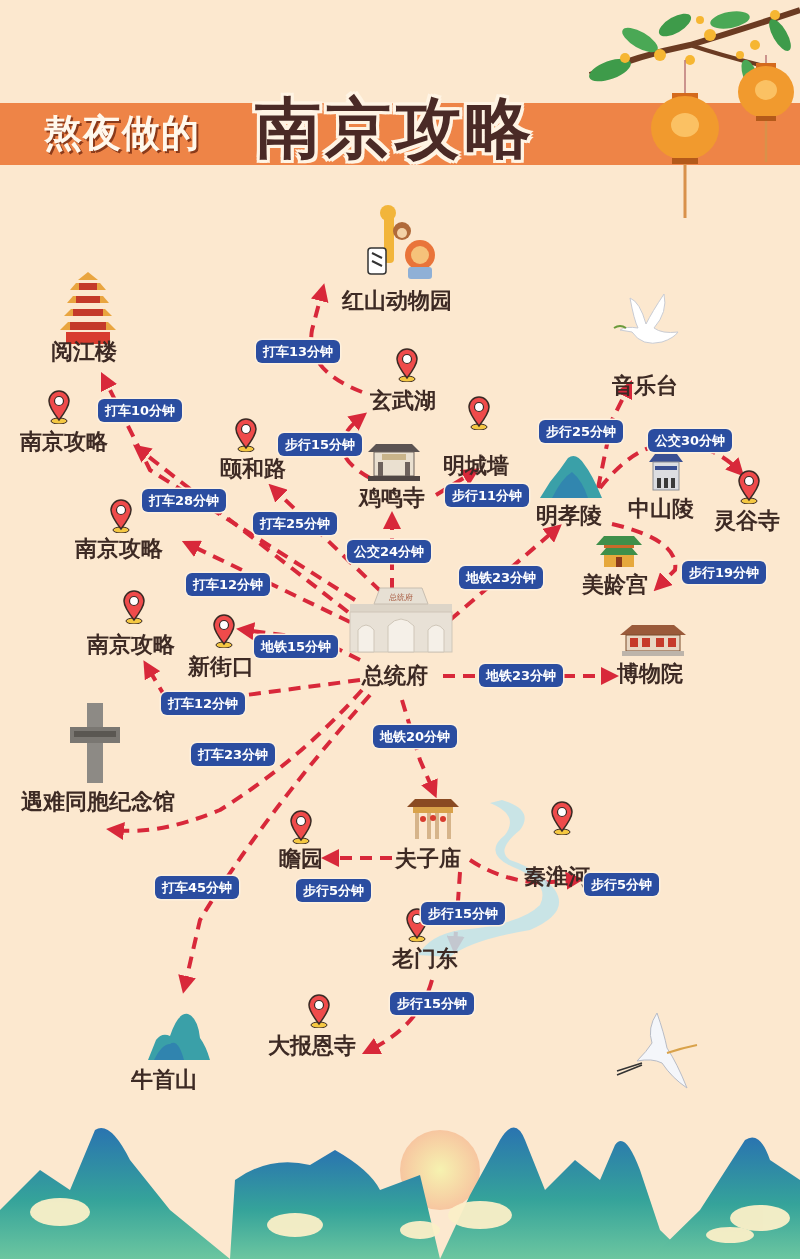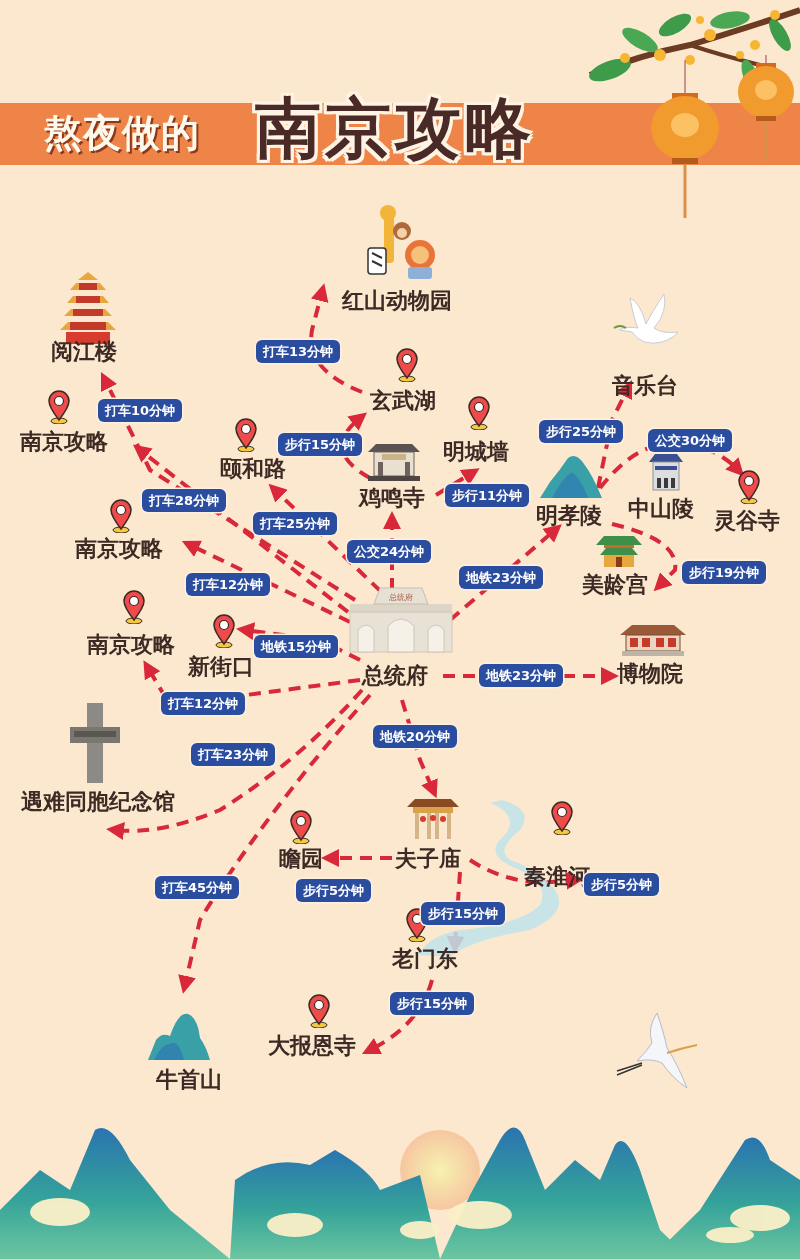--- a/index.html
+++ b/index.html
@@ -342,38 +342,38 @@
   <svg class="pin" style="left:307px;top:994px">
       <use href="#pinsym"></use>
     </svg>
 
   <div class="place" style="left:362px;top:664px">总统府</div>
   <div class="place" style="left:342px;top:289px">红山动物园</div>
   <div class="place" style="left:51px;top:340px">阅江楼</div>
   <div class="place" style="left:20px;top:430px">南京攻略</div>
   <div class="place" style="left:370px;top:389px">玄武湖</div>
   <div class="place" style="left:220px;top:457px">颐和路</div>
-  <div class="place" style="left:443px;top:440px">明城墙</div>
+  <div class="place" style="left:443px;top:454px">明城墙</div>
   <div class="place" style="left:359px;top:486px">鸡鸣寺</div>
   <div class="place" style="left:75px;top:537px">南京攻略</div>
   <div class="place" style="left:612px;top:374px">音乐台</div>
   <div class="place" style="left:536px;top:504px">明孝陵</div>
   <div class="place" style="left:628px;top:497px">中山陵</div>
   <div class="place" style="left:714px;top:509px">灵谷寺</div>
   <div class="place" style="left:582px;top:573px">美龄宫</div>
   <div class="place" style="left:87px;top:633px">南京攻略</div>
   <div class="place" style="left:188px;top:655px">新街口</div>
   <div class="place" style="left:617px;top:662px">博物院</div>
   <div class="place" style="left:21px;top:790px">遇难同胞纪念馆</div>
   <div class="place" style="left:395px;top:847px">夫子庙</div>
   <div class="place" style="left:279px;top:847px">瞻园</div>
   <div class="place" style="left:524px;top:865px">秦淮河</div>
   <div class="place" style="left:392px;top:947px">老门东</div>
   <div class="place" style="left:268px;top:1034px">大报恩寺</div>
-  <div class="place" style="left:156px;top:1068px">牛首山</div>
+  <div class="place" style="left:131px;top:1068px">牛首山</div>
 
   <div class="badge" style="left:256px;top:340px">打车13分钟</div>
   <div class="badge" style="left:98px;top:399px">打车10分钟</div>
   <div class="badge" style="left:278px;top:433px">步行15分钟</div>
   <div class="badge" style="left:142px;top:489px">打车28分钟</div>
   <div class="badge" style="left:253px;top:512px">打车25分钟</div>
   <div class="badge" style="left:445px;top:484px">步行11分钟</div>
   <div class="badge" style="left:539px;top:420px">步行25分钟</div>
   <div class="badge" style="left:648px;top:429px">公交30分钟</div>
   <div class="badge" style="left:347px;top:540px">公交24分钟</div>

